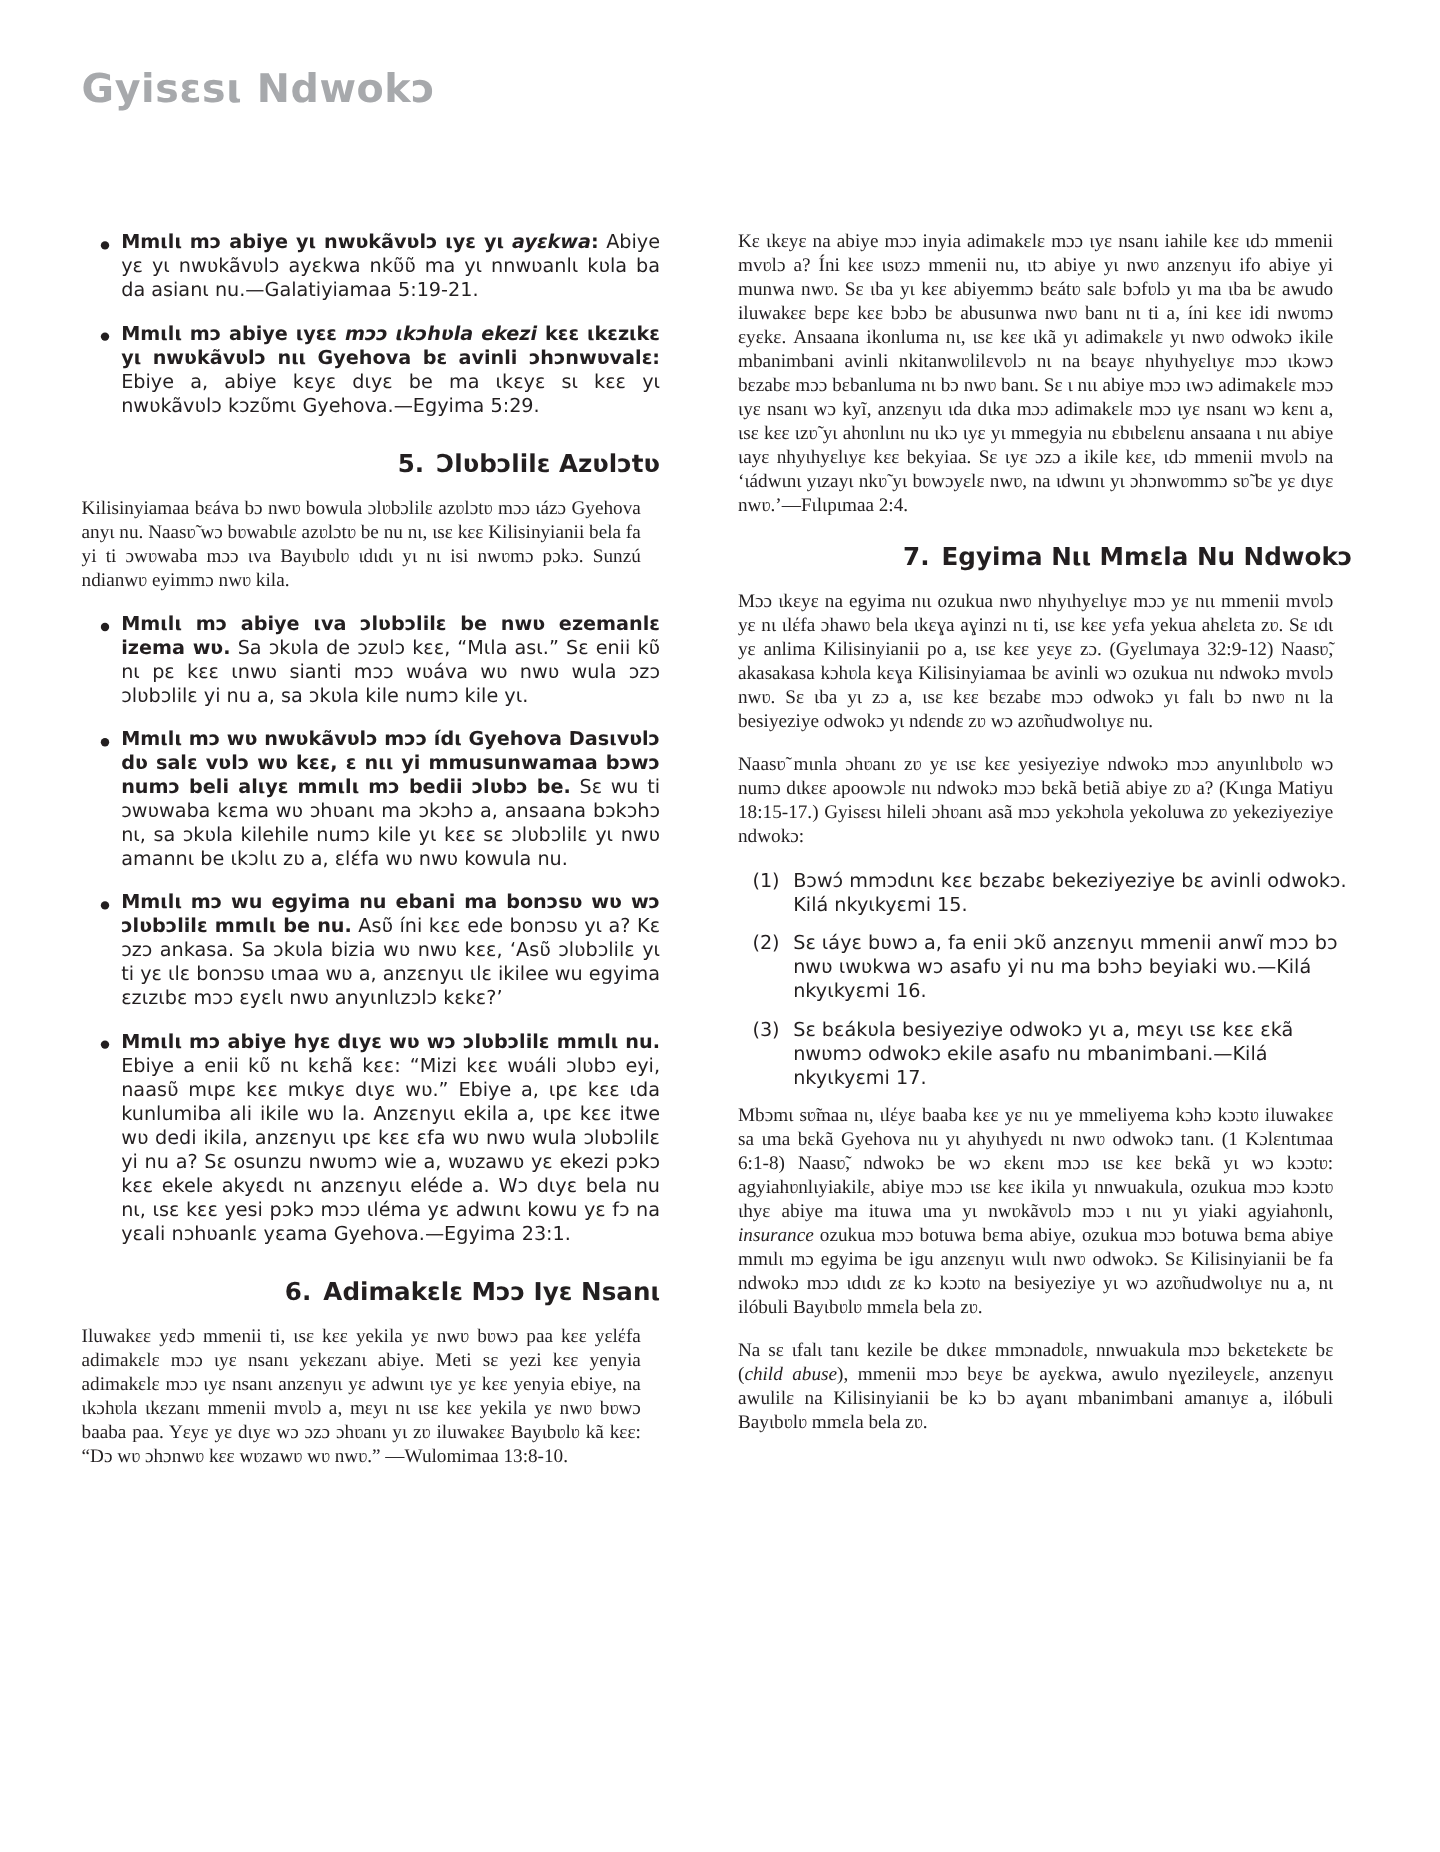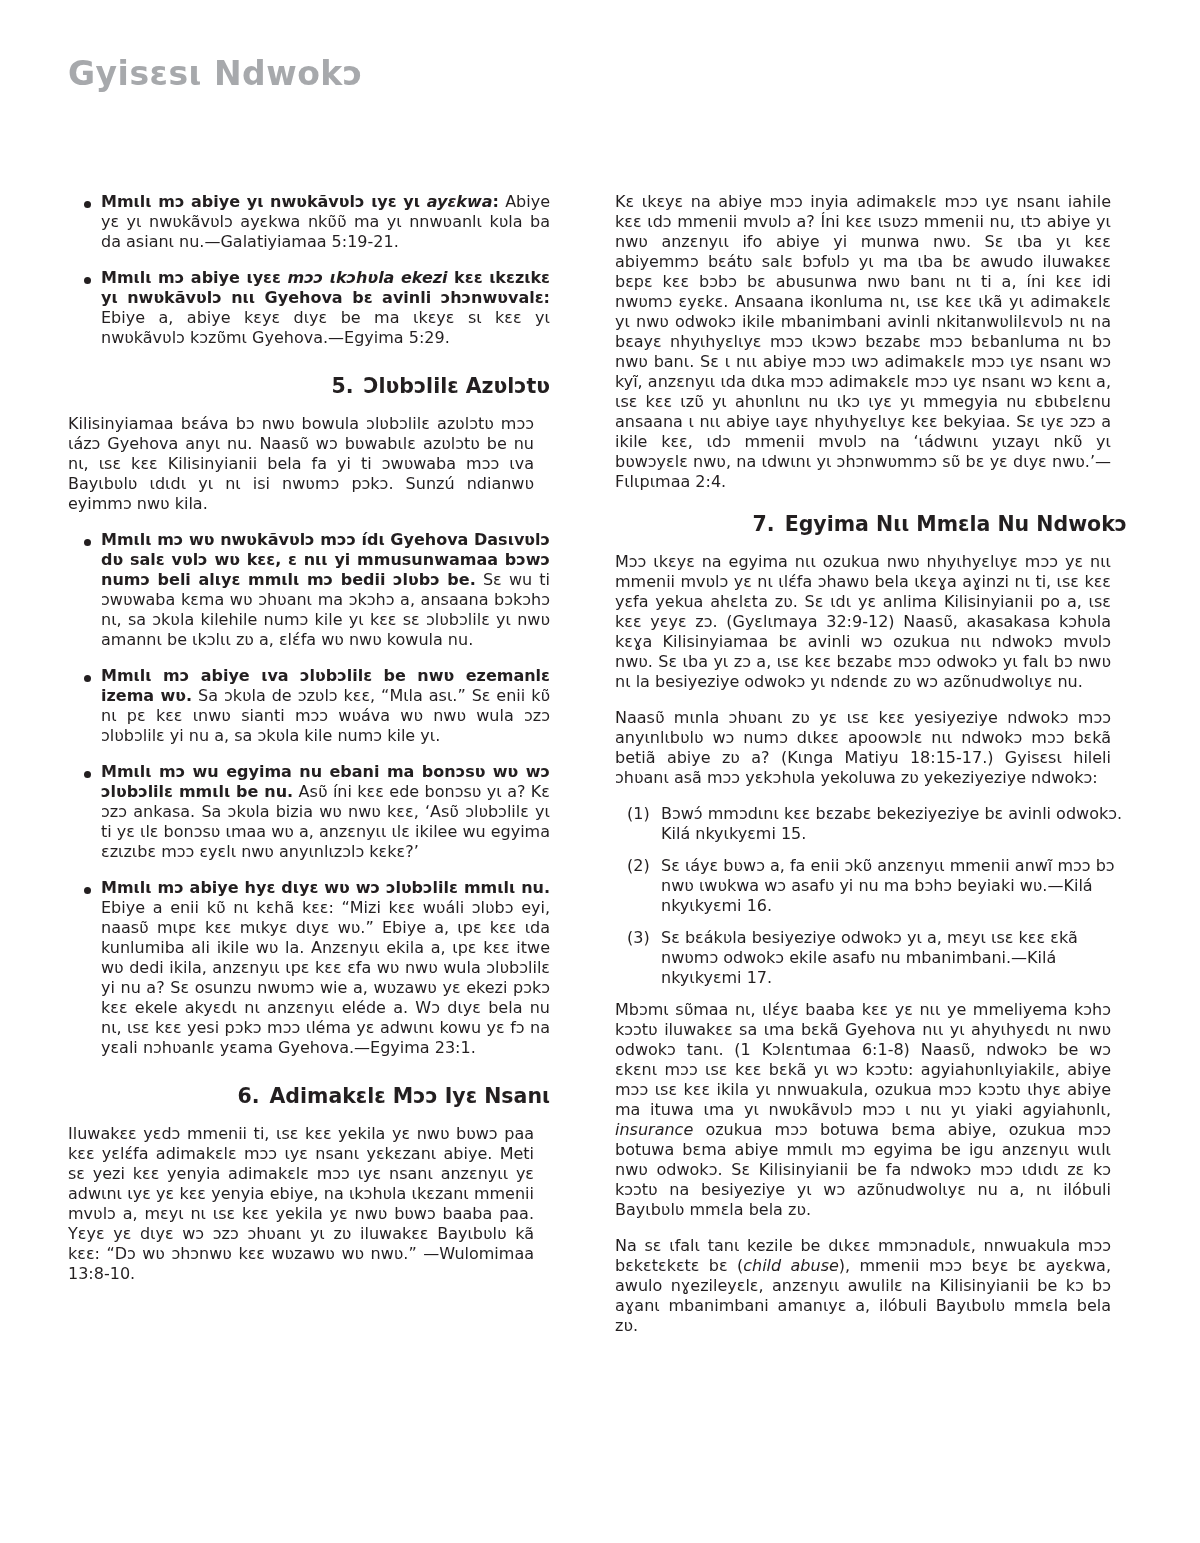--- a/index.html
+++ b/index.html
@@ -11,21 +11,21 @@
     position: absolute; left: 68px; top: 54px;
     font-family: "DejaVu Sans", sans-serif; font-weight: bold;
     font-size: 33px; color: #a7a9ac; letter-spacing: 0.5px;
   }
   .col {
     position: absolute; top: 192px;
     font-size: 16px; line-height: 20px;
   }
   .col-left { left: 68px; width: 482px; }
   .col-right { left: 615px; width: 512px; }
-  p { margin: 0 16px 16px 0; text-align: justify; }
+  p { margin: 0 16px 16px 0; text-align: justify; font-family: Liberation Serif, serif; }
   .bullets { list-style: none; padding: 0; margin: 0 0 16px 0; }
   .bullets li {
     position: relative; padding-left: 33px; margin: 0 0 16px 0; text-align: justify;
   }
   .bullets li .dot {
     position: absolute; left: 16px; top: 9px; width: 7px; height: 7px;
     border-radius: 50%; background: #231f20;
   }
   .b { font-weight: bold; }
   .i { font-style: italic; }
@@ -55,25 +55,25 @@
     </li>
   </ul>
 
   <h2>
     <span class="num">5.</span><span>Ɔlʋbɔlilε Azʋlɔtʋ</span>
   </h2>
   <p>Kilisinyiamaa bεáva bɔ nwʋ bowula ɔlʋbɔlilε azʋlɔtʋ mɔɔ ιázɔ Gyehova anyι nu. Naasʋ̃ wɔ bʋwabιlε azʋlɔtʋ be nu nι, ιsε kεε Kilisinyianii bela fa yi ti ɔwʋwaba mɔɔ ιva Bayιbʋlʋ ιdιdι yι nι isi nwʋmɔ pɔkɔ. Sunzú ndianwʋ eyimmɔ nwʋ kila.</p>
   <ul class="bullets">
     <li>
       <span class="dot"></span>
-      <span class="b">Mmιlι mɔ wʋ nwʋkãvʋlɔ mɔɔ ídι Gyehova Dasιvʋlɔ dʋ salε vʋlɔ wʋ kεε, ε nιι yi mmusunwamaa bɔwɔ numɔ beli alιyε mmιlι mɔ bedii ɔlʋbɔ be.</span><span> Sε wu ti ɔwʋwaba kεma wʋ ɔhʋanι ma ɔkɔhɔ a, ansaana bɔkɔhɔ nι, sa ɔkʋla kilehile numɔ kile yι kεε sε ɔlʋbɔlilε yι nwʋ amannι be ιkɔlιι zʋ a, εlέfa wʋ nwʋ kowula nu.</span>
+      <span class="b">Mmιlι mɔ abiye ιva ɔlʋbɔlilε be nwʋ ezemanlε izema wʋ.</span><span> Sa ɔkʋla de ɔzʋlɔ kεε, “Mιla asι.” Sε enii kʋ̃ nι pε kεε ιnwʋ sianti mɔɔ wʋáva wʋ nwʋ wula ɔzɔ ɔlʋbɔlilε yi nu a, sa ɔkʋla kile numɔ kile yι.</span>
     </li>
     <li>
       <span class="dot"></span>
-      <span class="b">Mmιlι mɔ abiye ιva ɔlʋbɔlilε be nwʋ ezemanlε izema wʋ.</span><span> Sa ɔkʋla de ɔzʋlɔ kεε, “Mιla asι.” Sε enii kʋ̃ nι pε kεε ιnwʋ sianti mɔɔ wʋáva wʋ nwʋ wula ɔzɔ ɔlʋbɔlilε yi nu a, sa ɔkʋla kile numɔ kile yι.</span>
+      <span class="b">Mmιlι mɔ wʋ nwʋkãvʋlɔ mɔɔ ídι Gyehova Dasιvʋlɔ dʋ salε vʋlɔ wʋ kεε, ε nιι yi mmusunwamaa bɔwɔ numɔ beli alιyε mmιlι mɔ bedii ɔlʋbɔ be.</span><span> Sε wu ti ɔwʋwaba kεma wʋ ɔhʋanι ma ɔkɔhɔ a, ansaana bɔkɔhɔ nι, sa ɔkʋla kilehile numɔ kile yι kεε sε ɔlʋbɔlilε yι nwʋ amannι be ιkɔlιι zʋ a, εlέfa wʋ nwʋ kowula nu.</span>
     </li>
     <li>
       <span class="dot"></span>
       <span class="b">Mmιlι mɔ wu egyima nu ebani ma bonɔsʋ wʋ wɔ ɔlʋbɔlilε mmιlι be nu.</span><span> Asʋ̃ íni kεε ede bonɔsʋ yι a? Kε ɔzɔ ankasa. Sa ɔkʋla bizia wʋ nwʋ kεε, ‘Asʋ̃ ɔlʋbɔlilε yι ti yε ιlε bonɔsʋ ιmaa wʋ a, anzεnyιι ιlε ikilee wu egyima εzιzιbε mɔɔ εyεlι nwʋ anyιnlιzɔlɔ kεkε?’</span>
     </li>
     <li>
       <span class="dot"></span>
       <span class="b">Mmιlι mɔ abiye hyε dιyε wʋ wɔ ɔlʋbɔlilε mmιlι nu.</span><span> Ebiye a enii kʋ̃ nι kεhã kεε: “Mizi kεε wʋáli ɔlʋbɔ eyi, naasʋ̃ mιpε kεε mιkyε dιyε wʋ.” Ebiye a, ιpε kεε ιda kunlumiba ali ikile wʋ la. Anzεnyιι ekila a, ιpε kεε itwe wʋ dedi ikila, anzεnyιι ιpε kεε εfa wʋ nwʋ wula ɔlʋbɔlilε yi nu a? Sε osunzu nwʋmɔ wie a, wʋzawʋ yε ekezi pɔkɔ kεε ekele akyεdι nι anzεnyιι eléde a. Wɔ dιyε bela nu nι, ιsε kεε yesi pɔkɔ mɔɔ ιléma yε adwιnι kowu yε fɔ na yεali nɔhʋanlε yεama Gyehova.—Egyima 23:1.</span>
     </li>
   </ul>

